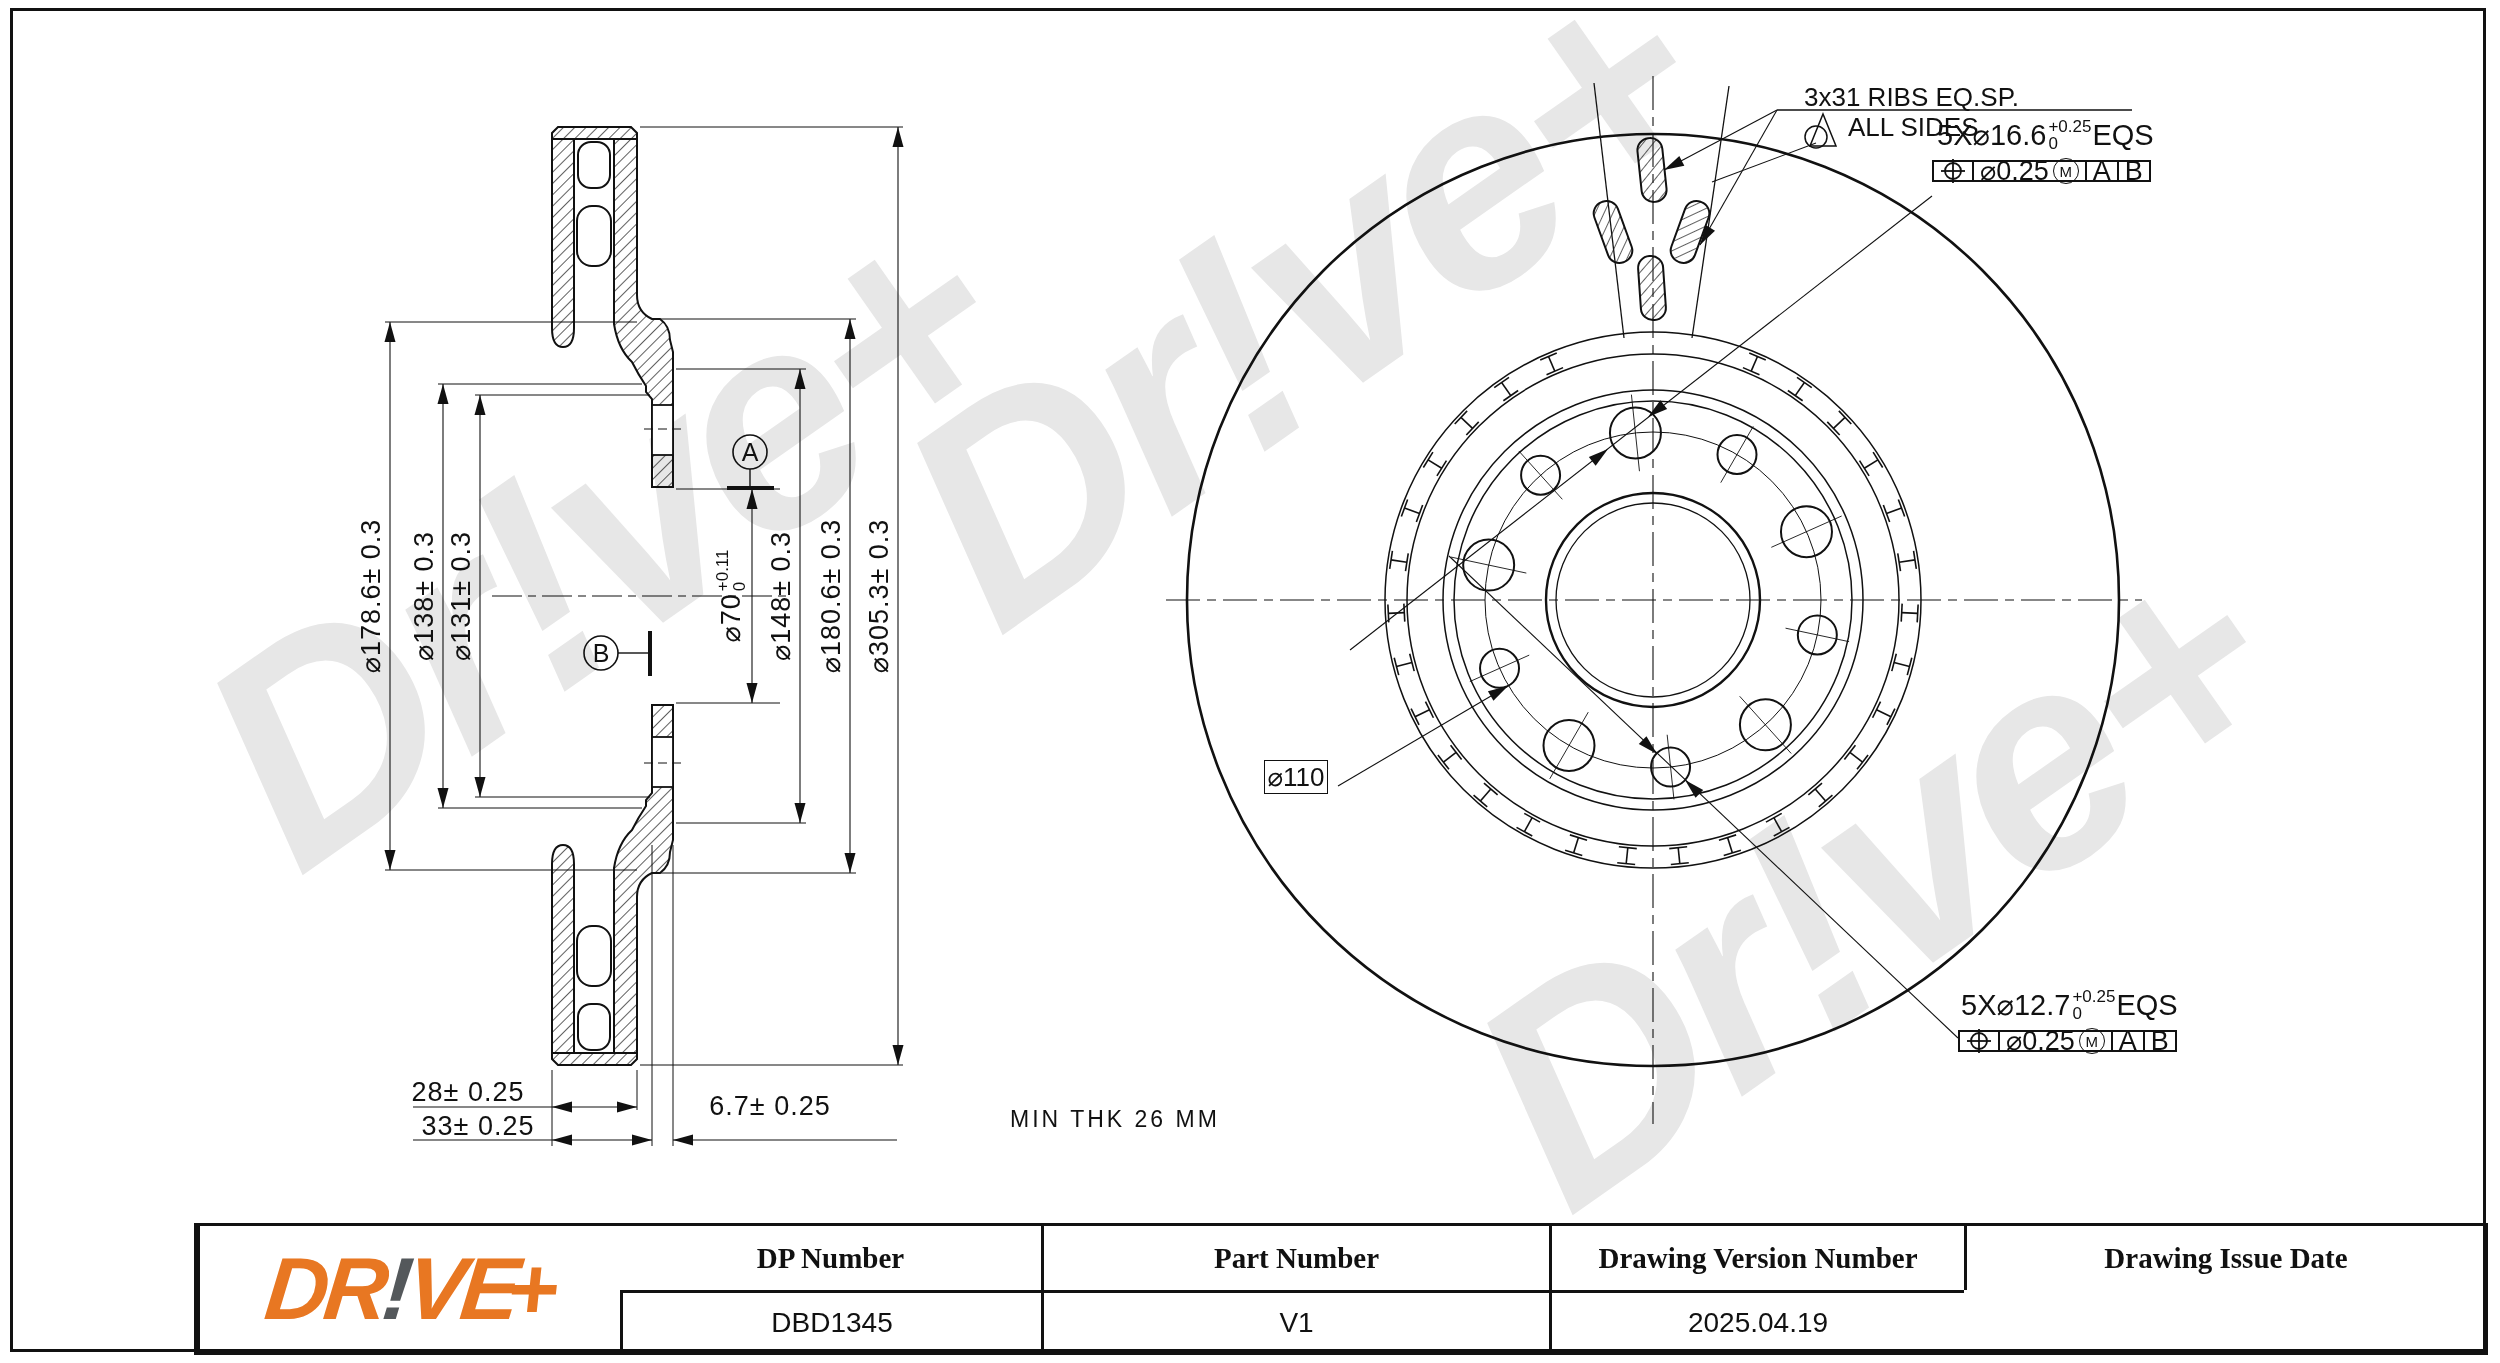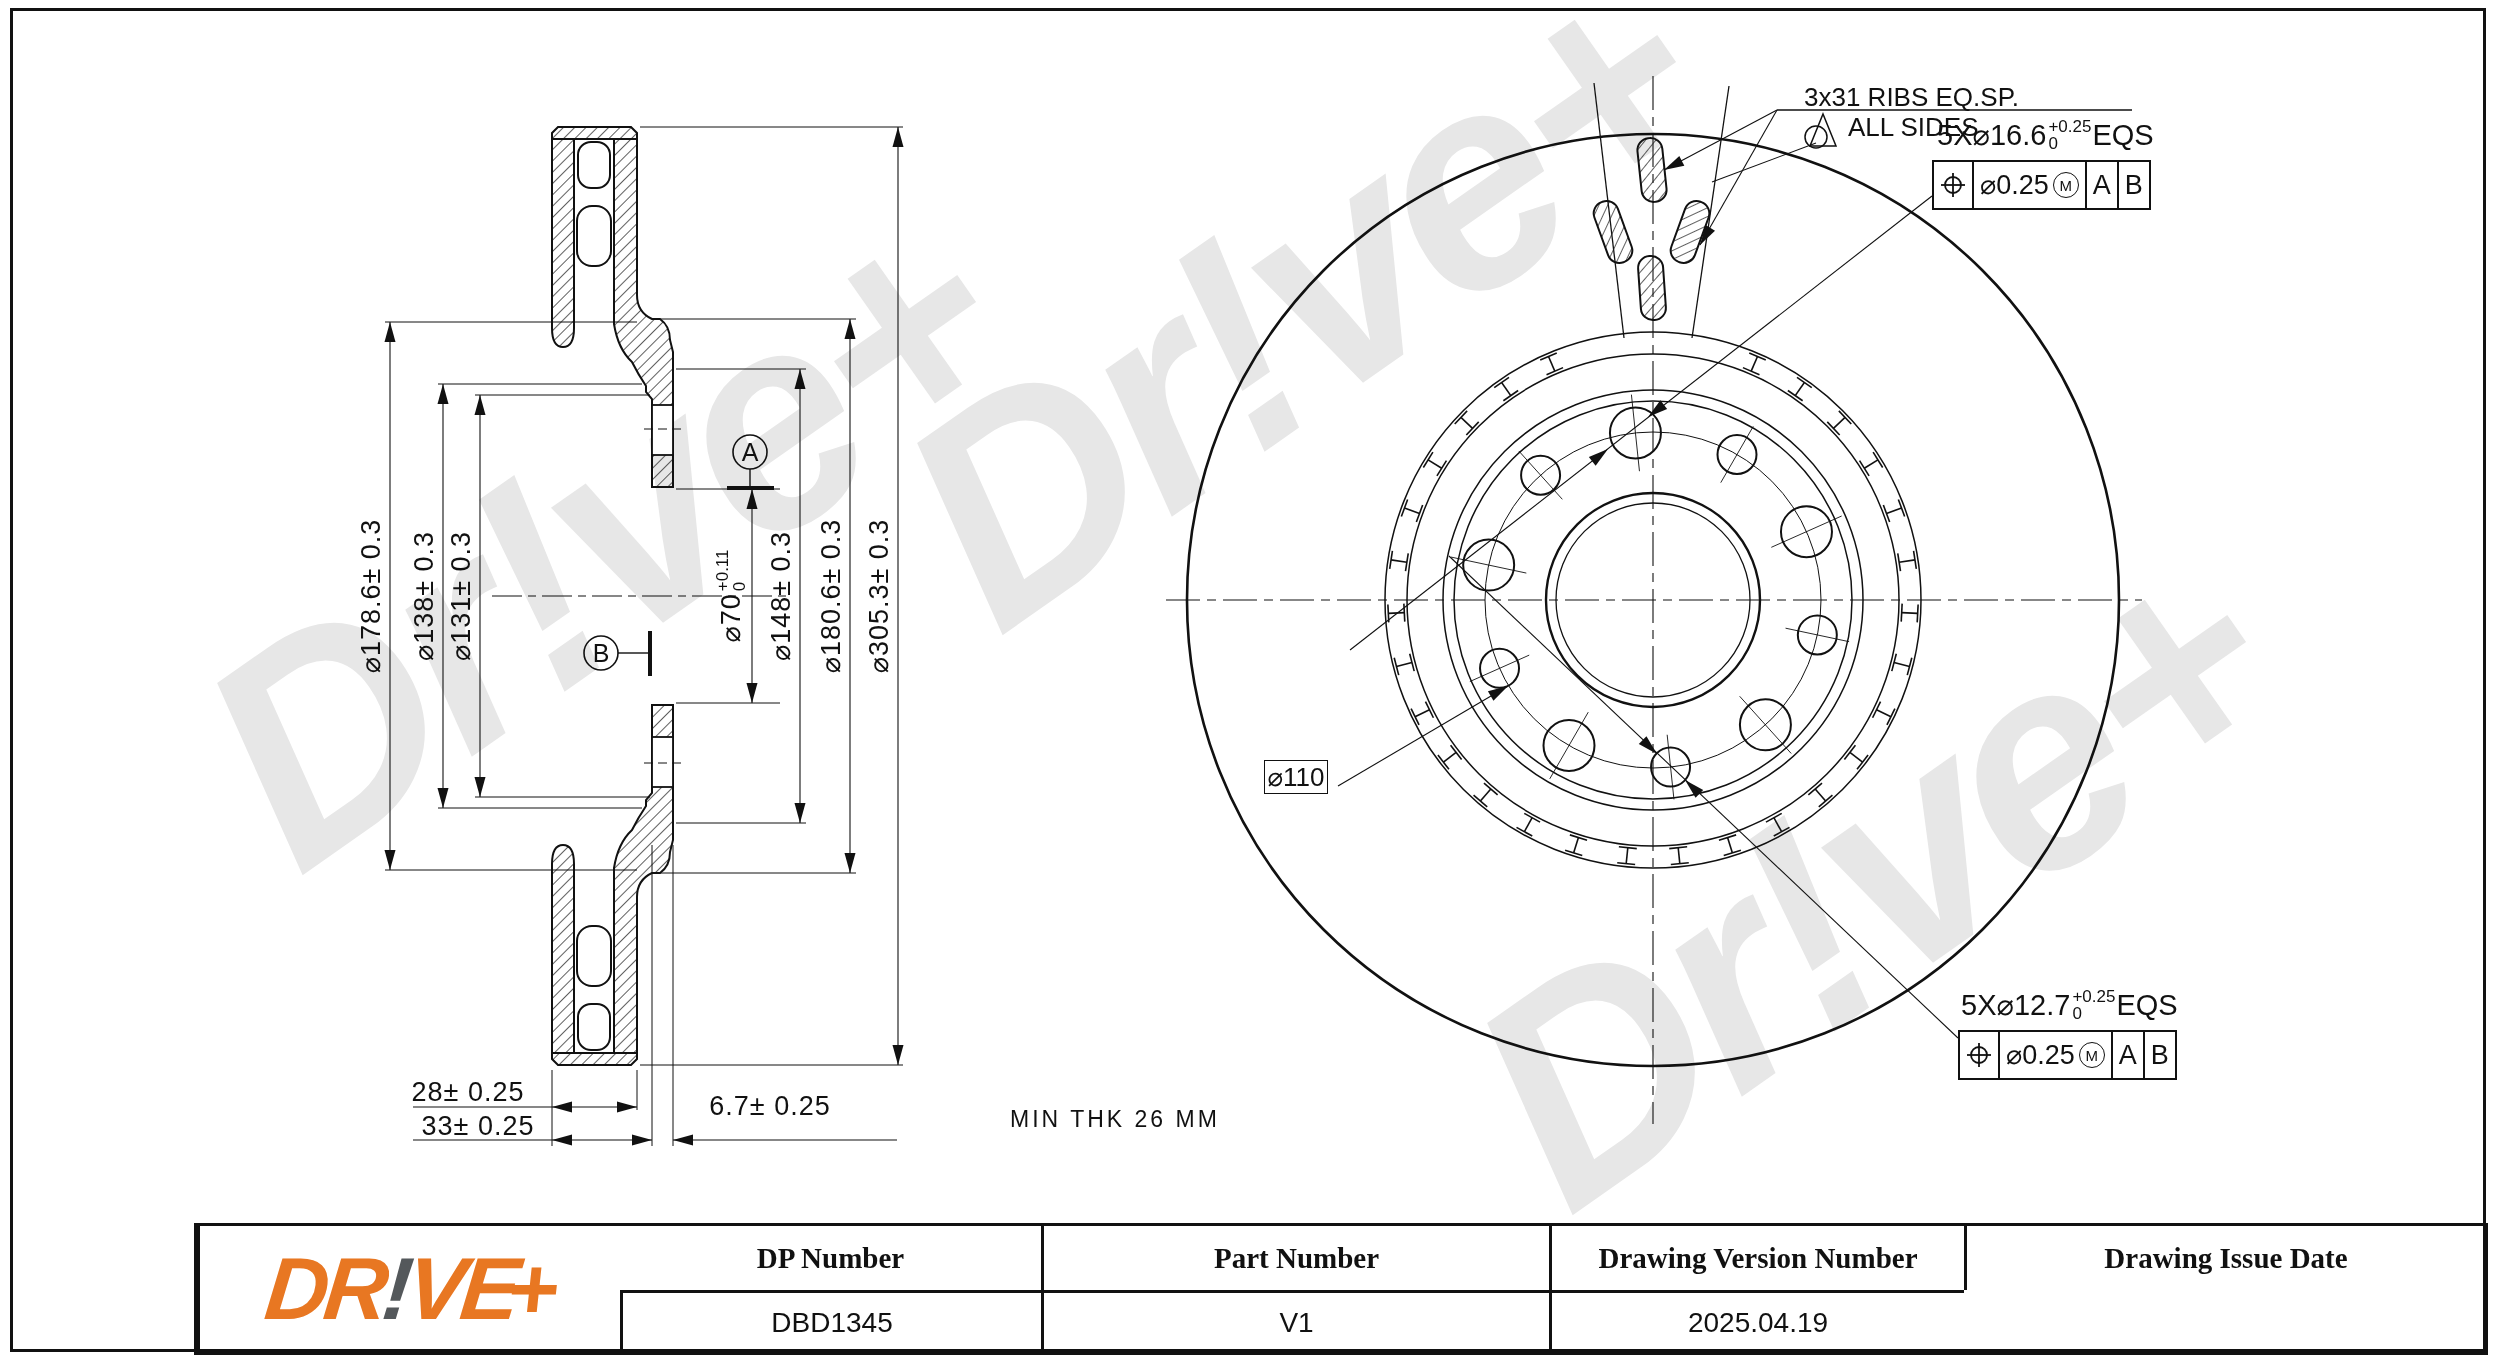--- a/index.html
+++ b/index.html
@@ -15,21 +15,21 @@
   .dl{position:absolute;transform:translate(-50%,-50%) rotate(-90deg);font-size:27px;
       white-space:nowrap;letter-spacing:1px;display:flex;align-items:center;}
   .dlh{position:absolute;transform:translate(-50%,-50%);font-size:27px;white-space:nowrap;
       letter-spacing:1px;}
   .tol{display:inline-flex;flex-direction:column;justify-content:center;font-size:17px;
       line-height:1.0;letter-spacing:0;margin-left:2px;}
   .note{position:absolute;font-size:25px;white-space:nowrap;}
   .datum-letter{position:absolute;transform:translate(-50%,-50%);font-size:25px;}
   .spec{position:absolute;display:flex;align-items:center;font-size:29px;white-space:nowrap;}
   .spec .sfx{margin-left:1px;}
-  .gdt{position:absolute;display:flex;align-items:stretch;border:2px solid #111;height:50px;
+  .gdt{position:absolute;display:flex;align-items:stretch;border:2px solid #111;height:22px;
        box-sizing:border-box;background:transparent;font-size:27px;}
   .gdt .cell{display:flex;align-items:center;justify-content:center;border-right:2px solid #111;
        padding:0 6px;}
   .gdt .cell:last-child{border-right:none;}
   .mod{width:24px;height:24px;border:1.8px solid #111;border-radius:50%;display:inline-flex;
        align-items:center;justify-content:center;font-size:15px;margin-left:4px;line-height:1;}
   .dbox{position:absolute;border:1.8px solid #111;display:flex;align-items:center;
        justify-content:center;font-size:26px;box-sizing:border-box;}
   
   .tbl{position:absolute;left:194px;top:1223px;width:2294px;height:132px;box-sizing:border-box;

